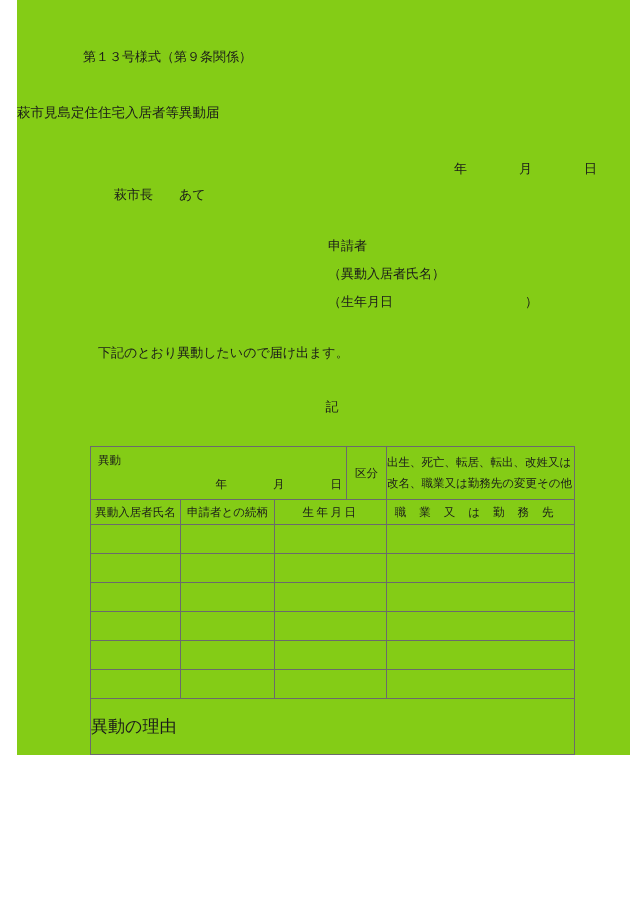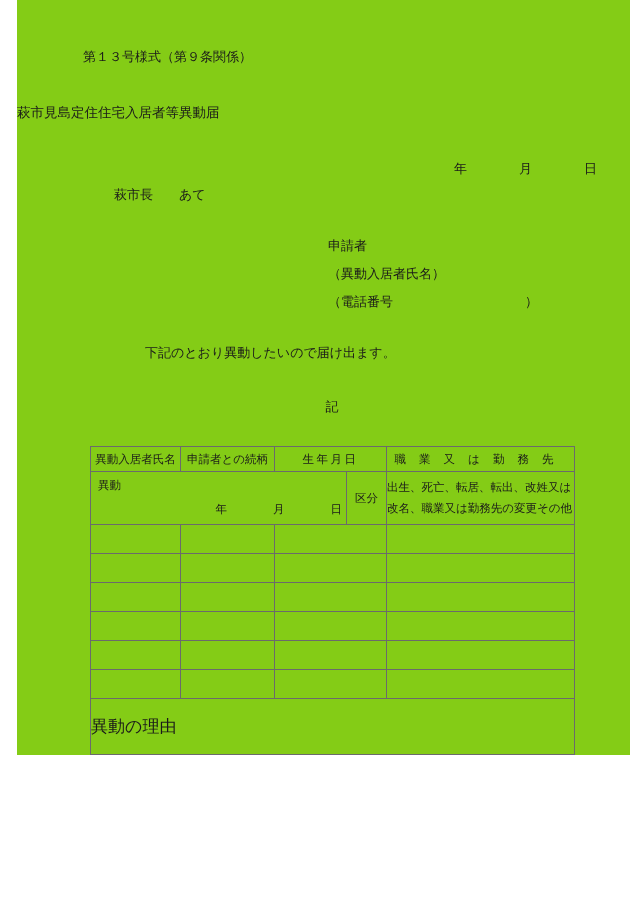--- a/index.html
+++ b/index.html
@@ -33,21 +33,21 @@
   #form-number       { left: 66px;  top: 48px;  }
   #doc-title         { left: 0;     top: 104px; width: 630px; text-align: left; font-size: 13.5px; }
   #date-line         { left: 0;     top: 160px; width: 630px; text-align: left; }
   #date-line .inner  { display: inline-block; margin-left: 437px; letter-spacing: 0; }
   #addressee         { left: 97px;  top: 186px; }
   #applicant-label   { left: 311px; top: 237px; }
   #applicant-sign    { left: 311px; top: 265px; }
   #applicant-phone   { left: 311px; top: 293px; width: 210px; }
   #applicant-phone .phone-label { display: inline-block; }
   #applicant-phone .phone-close { float: right; }
-  #statement         { left: 81px;  top: 344px; margin-left: 47px; }
+  #statement         { left: 81px;  top: 344px; }
   #ki-mark           { left: 0;     top: 398px; width: 630px; text-align: center; }
 
   
   #form-table {
     position: absolute;
     left: 73px;
     top: 446px;
     width: 484px;
     border-collapse: collapse;
     table-layout: fixed;
@@ -131,54 +131,54 @@
   <div class="line" id="doc-title">萩市見島定住住宅入居者等異動届</div>
 
   <div class="line" id="date-line"><span class="inner">年　　　　月　　　　日</span></div>
 
   <div class="line" id="addressee">萩市長　　あて</div>
 
   <div class="line" id="applicant-label">申請者</div>
 
   <div class="line" id="applicant-sign">（異動入居者氏名）</div>
 
-  <div class="line" id="applicant-phone"><span class="phone-close">）</span><span class="phone-label">（電話番号</span></div>
+  <div class="line" id="applicant-phone"><span class="phone-close">）</span><span class="phone-label">（生年月日</span></div>
 
   <div class="line" id="statement">下記のとおり異動したいので届け出ます。</div>
 
   <div class="line" id="ki-mark">記</div>
 
   <table id="form-table">
     <colgroup>
       <col class="c1">
         <col class="c2">
         <col class="c3">
         <col class="c4">
         <col class="c5">
     </colgroup>
     <tbody>
       <tr>
-        <td class="hdr hdr-name">異動入居者氏名</td>
-        <td class="hdr hdr-rel">申請者との続柄</td>
-        <td class="hdr hdr-birth" colspan="2">生年月日</td>
-        <td class="hdr hdr-job">職業又は勤務先</td>
-      </tr>
-
-      <tr>
         <td class="cell-idou" colspan="3">
           <span class="idou-label">異動</span>
           <span class="idou-date">年　　　　月　　　　日</span>
         </td>
         <td class="cell-kubun">区分</td>
         <td class="cell-jiyu">
           <div>出生、死亡、転居、転出、改姓又は</div>
           <div>改名、職業又は勤務先の変更その他</div>
         </td>
       </tr>
 
+      <tr>
+        <td class="hdr hdr-name">異動入居者氏名</td>
+        <td class="hdr hdr-rel">申請者との続柄</td>
+        <td class="hdr hdr-birth" colspan="2">生年月日</td>
+        <td class="hdr hdr-job">職業又は勤務先</td>
+      </tr>
+
       <tr class="data-row">
         <td></td>
         <td></td>
         <td colspan="2"></td>
         <td></td>
       </tr>
       <tr class="data-row">
         <td></td>
         <td></td>
         <td colspan="2"></td>

